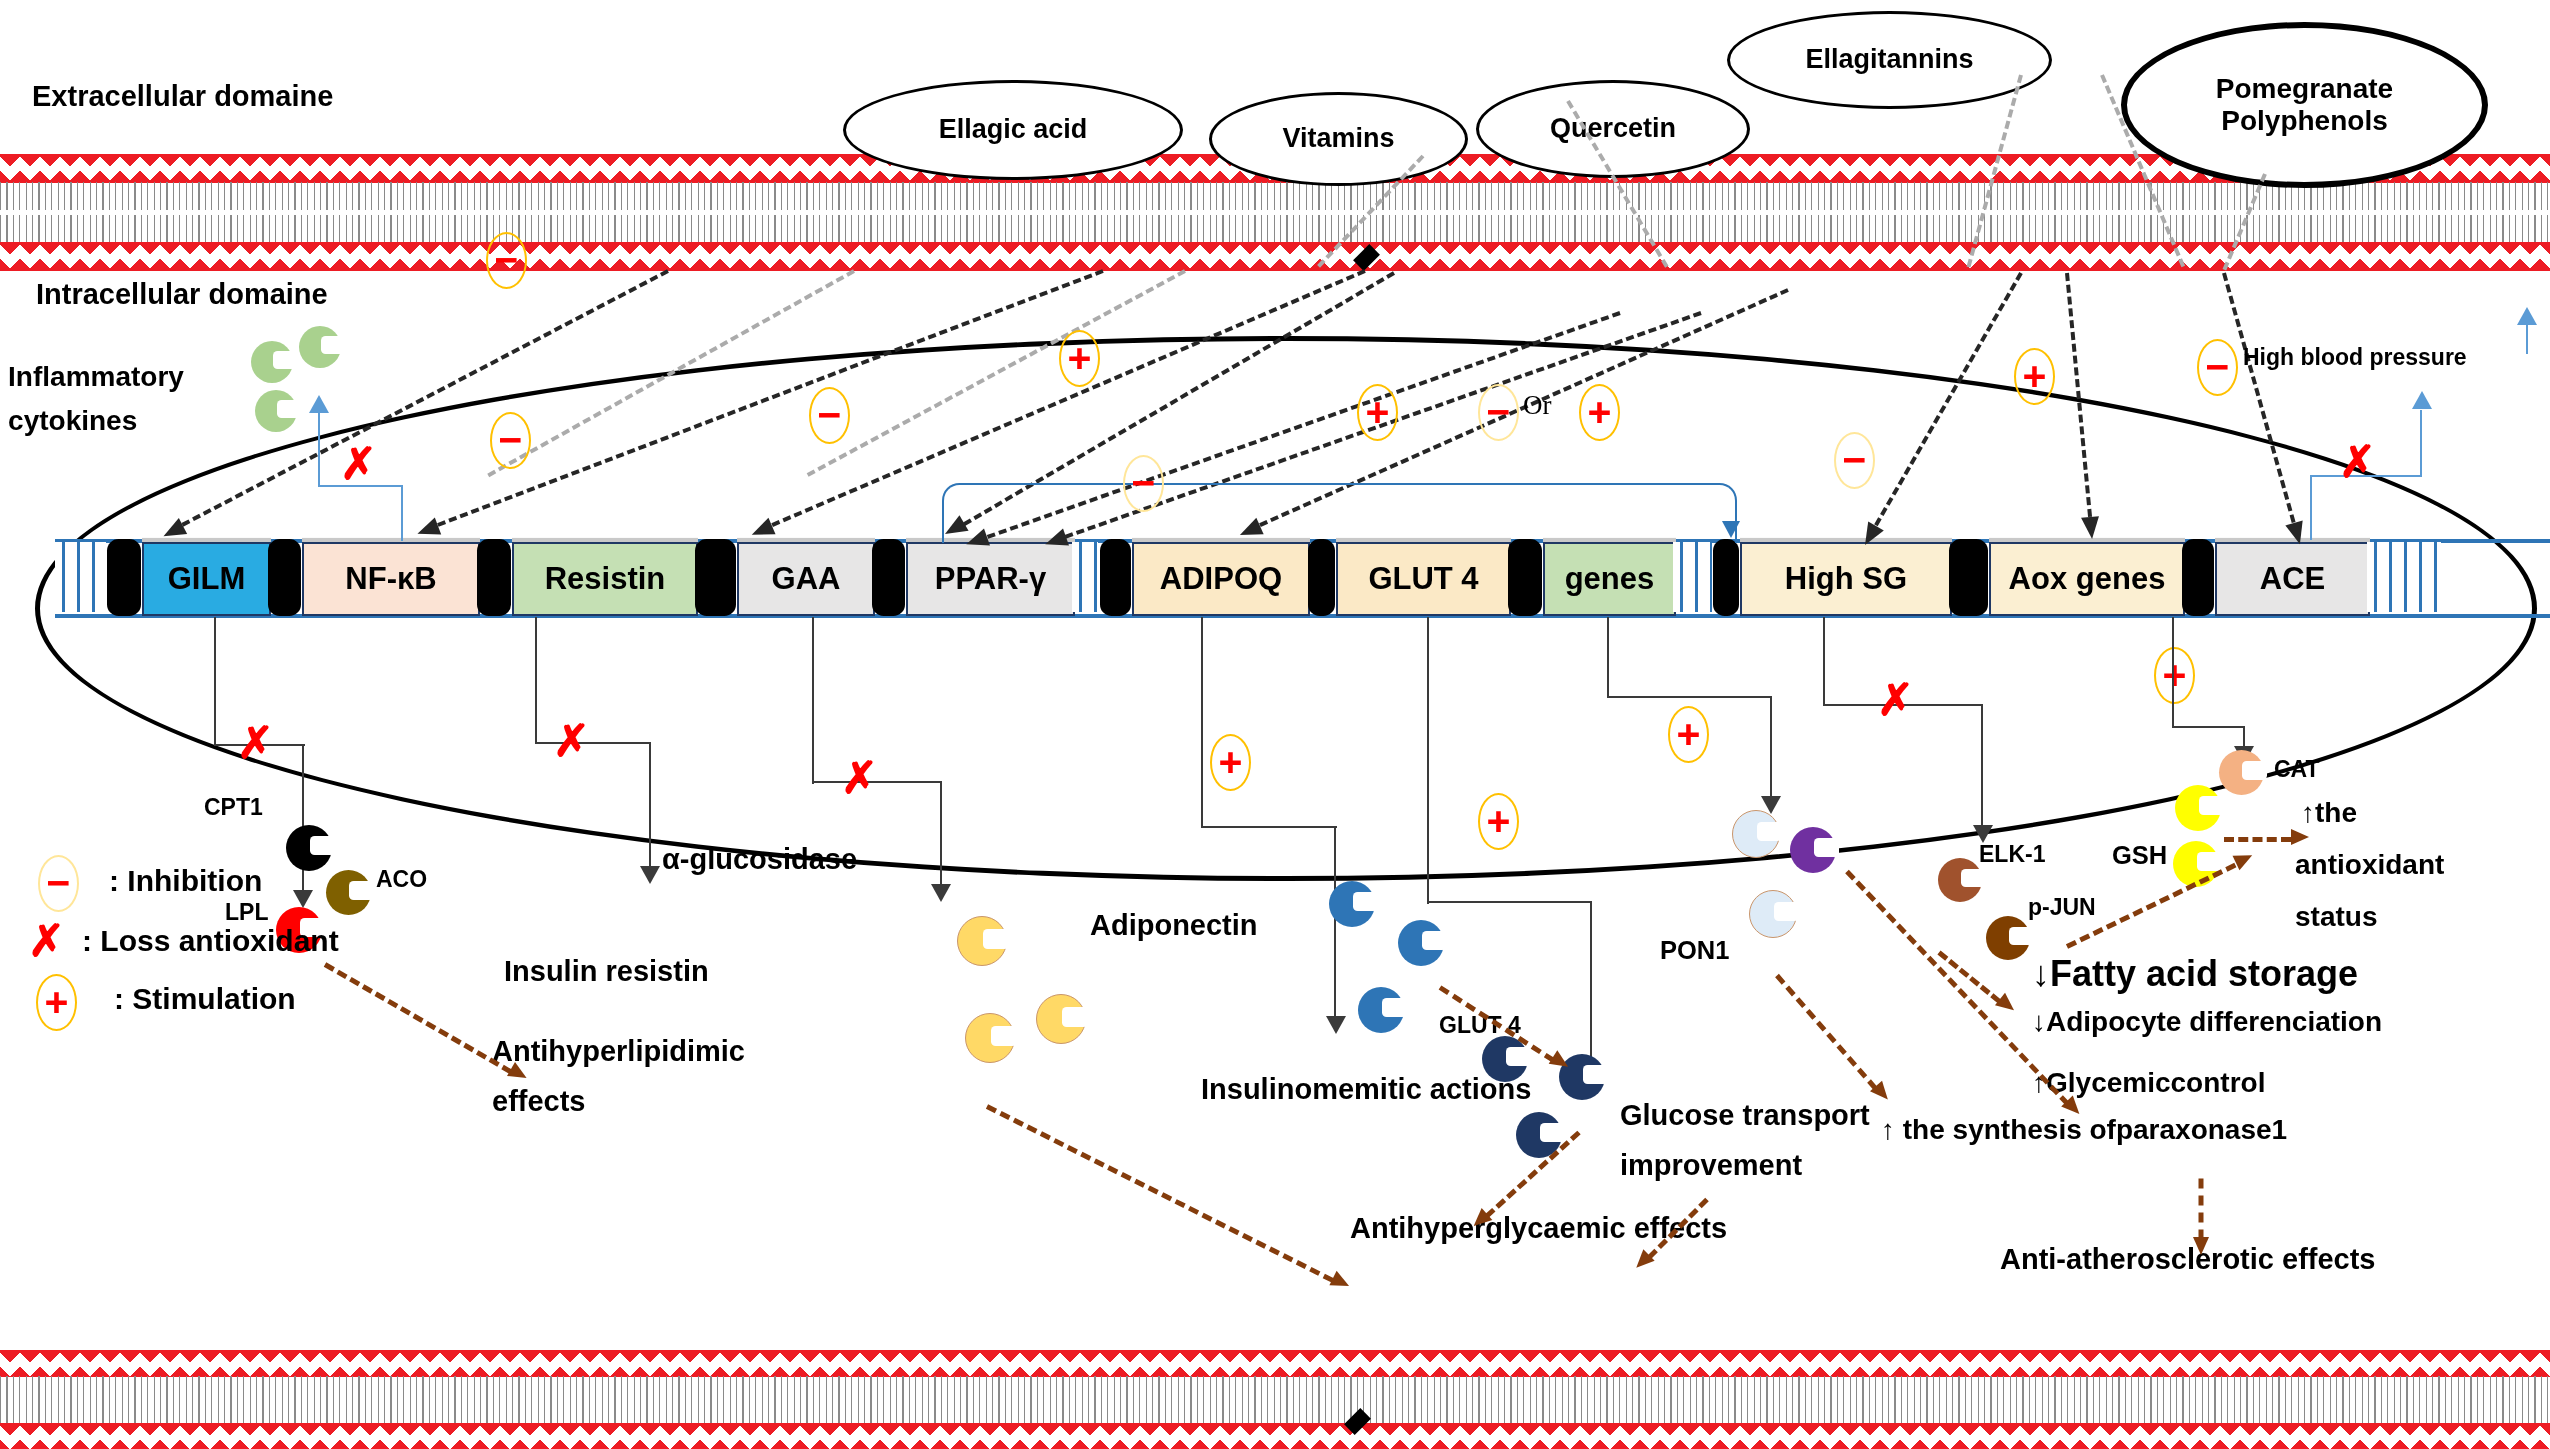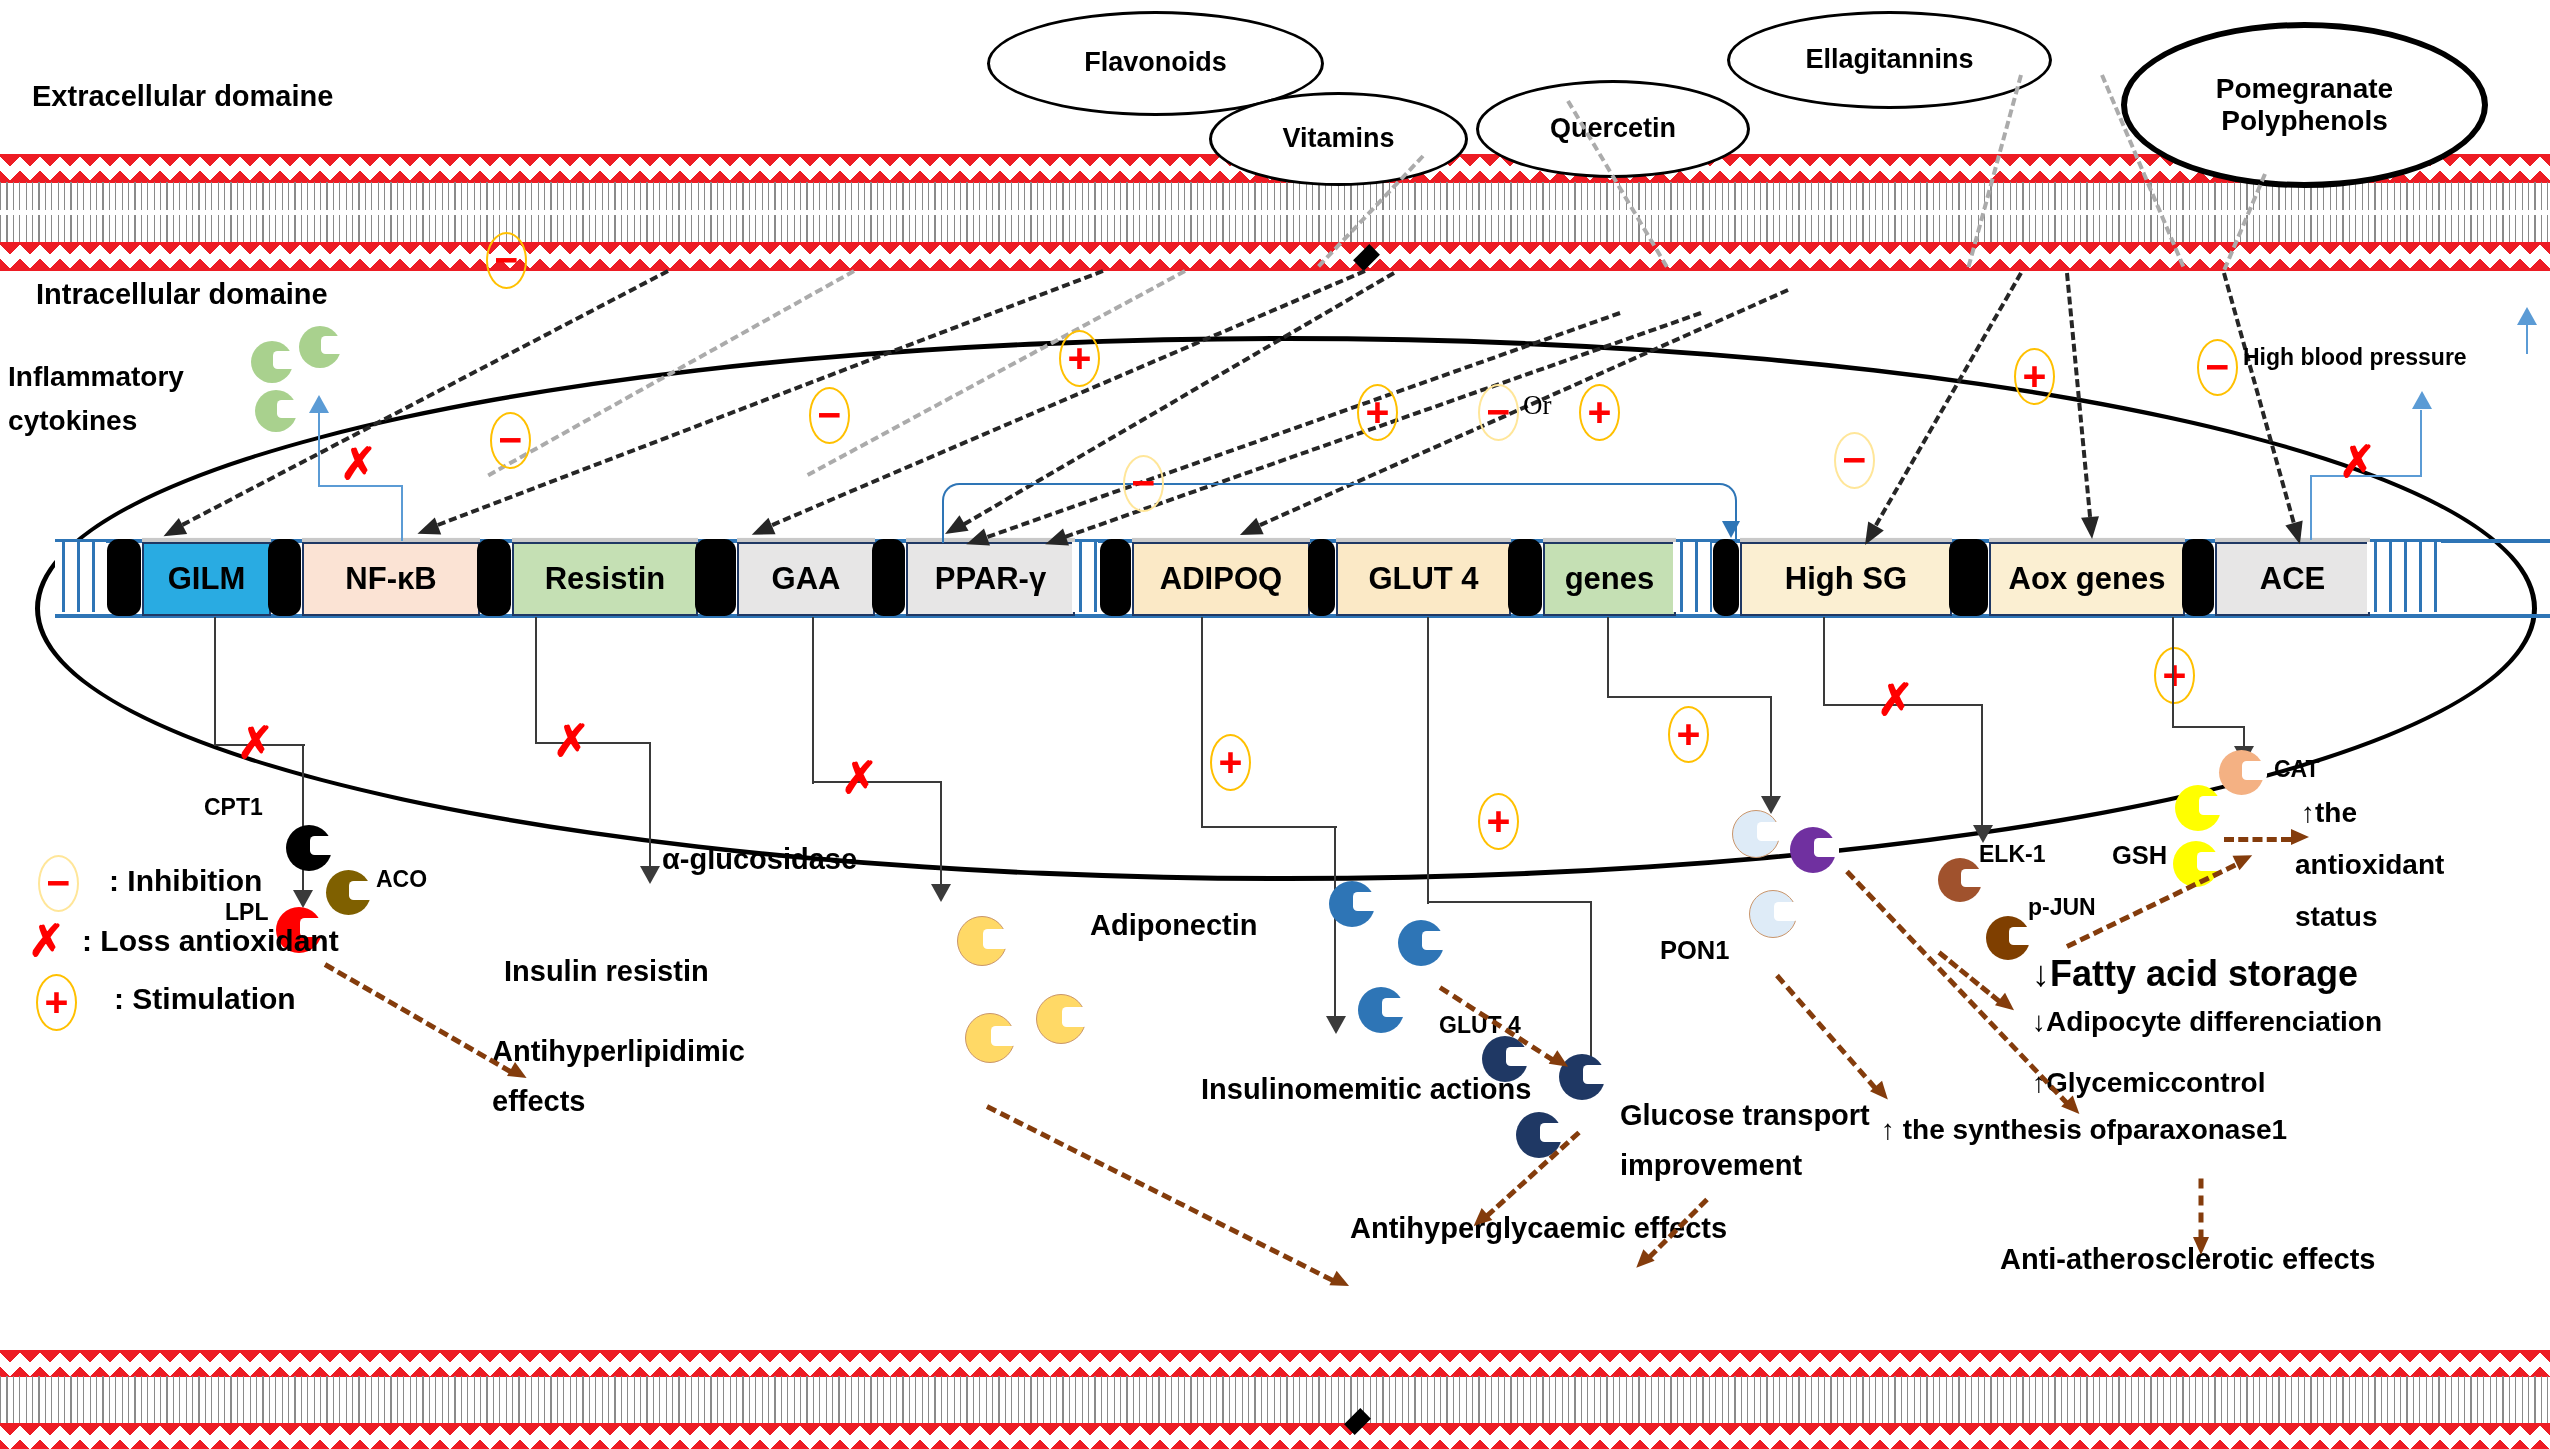--- a/index.html
+++ b/index.html
@@ -71,25 +71,25 @@
   <div class="abs mem-tails" style="left:0;top:1376px;width:2550px;height:25.5px"></div>
   <div class="abs mem-tails" style="left:0;top:1400px;width:2550px;height:24.4px"></div>
   <div class="abs mem-heads" style="left:0;top:1423px;width:2550px;height:26px"></div>
   <div class="abs diam" style="left:1350px;top:1410px;width:15px;height:23px"></div>
 
   <div class="abs lbl" style="left:32px;top:80px;font-size:29px">Extracellular domaine</div>
   <div class="abs lbl" style="left:36px;top:278px;font-size:29px">Intracellular domaine</div>
   <div class="abs lbl" style="left:8.1px;top:361px;font-size:28px">Inflammatory</div>
   <div class="abs lbl" style="left:8.1px;top:405px;font-size:28px">cytokines</div>
 
-  <div class="abs oval" style="left:987px;top:10.5px;width:331px;height:99px">
-      <span>Flavonoids</span>
-    </div>
   <div class="abs oval" style="left:1727px;top:10.5px;width:319px;height:92px">
       <span>Ellagitannins</span>
+    </div>
+  <div class="abs oval" style="left:843px;top:80px;width:334px;height:94px">
+      <span>Ellagic acid</span>
     </div>
   <div class="abs oval" style="left:1476px;top:80px;width:268px;height:92px">
       <span>Quercetin</span>
     </div>
   <div class="abs oval" style="left:1209px;top:92px;width:253px;height:88px">
       <span>Vitamins</span>
     </div>
   <div class="abs oval oval-bold" style="left:2121px;top:22px;width:355px;height:154px">
     <span>Pomegranate</span>
     <span>Polyphenols</span>

